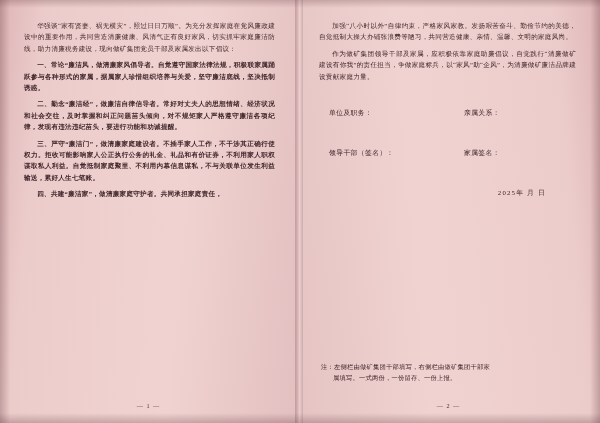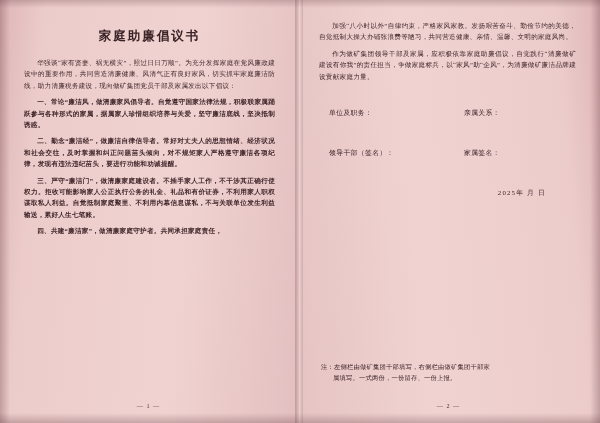--- a/index.html
+++ b/index.html
@@ -155,21 +155,20 @@
   }
   .note-line2 { text-indent: 12px; }
 </style>
 </head>
 <body>
 
 <div class="sheet">
   <div class="pages">
 
     <div class="page page-left">
-      <div class="doc-title">家庭助廉倡议书</div>
 
       <p class="para">华强谈“家有贤妻、祸无横灾”，照过日日万顺”。为充分发挥家庭在党风廉政建设中的重要作用，共同营造清廉健康、风清气正有良好家风，切实抓牢家庭廉洁防线，助力清廉税务建设，现向做矿集团党员干部及家属发出以下倡议：</p>
       <p class="para bold-lead">一、常论“廉洁风，做清廉家风倡导者。自觉遵守国家法律法规，积极联家属踊跃参与各种形式的家属，据属家人珍惜组织培养与关爱，坚守廉洁底线，坚决抵制诱惑。</p>
       <p class="para bold-lead">二、勤念“廉洁经”，做廉洁自律信导者。常好对丈夫人的思想情绪、经济状况和社会交往，及时掌握和纠正问题苗头倾向，对不规矩家人严格遵守廉洁各项纪律，发现有违法违纪苗头，要进行功能和劝诫提醒。</p>
       <p class="para bold-lead">三、严守“廉洁门”，做清廉家庭建设者。不插手家人工作，不干涉其正确行使权力。拒收可能影响家人公正执行公务的礼金、礼品和有价证券，不利用家人职权谋取私人利益。自觉抵制家庭聚里、不利用内幕信息谋私，不与关联单位发生利益输送，累好人生七笔账。</p>
       <p class="para bold-lead">四、共建“廉洁家”，做清廉家庭守护者。共同承担家庭责任，</p>
 
       <div class="page-num">— 1 —</div>
     </div>
 

